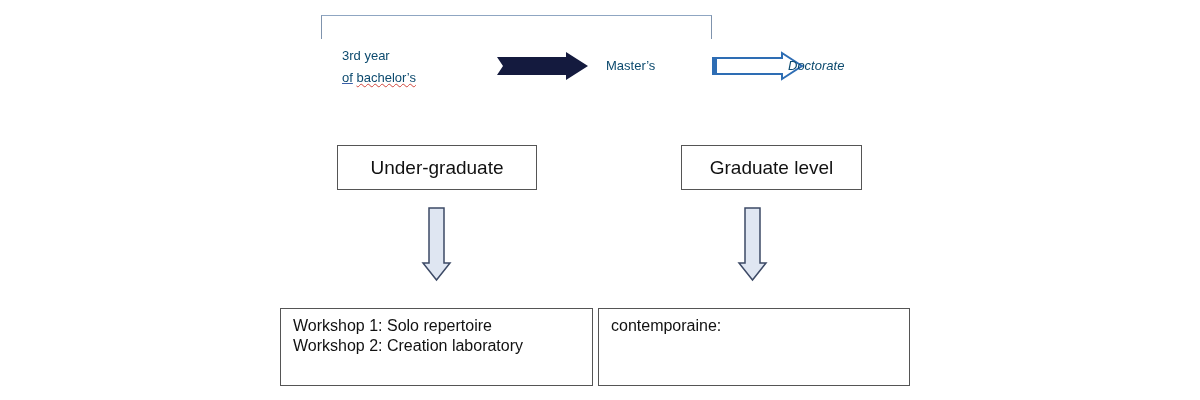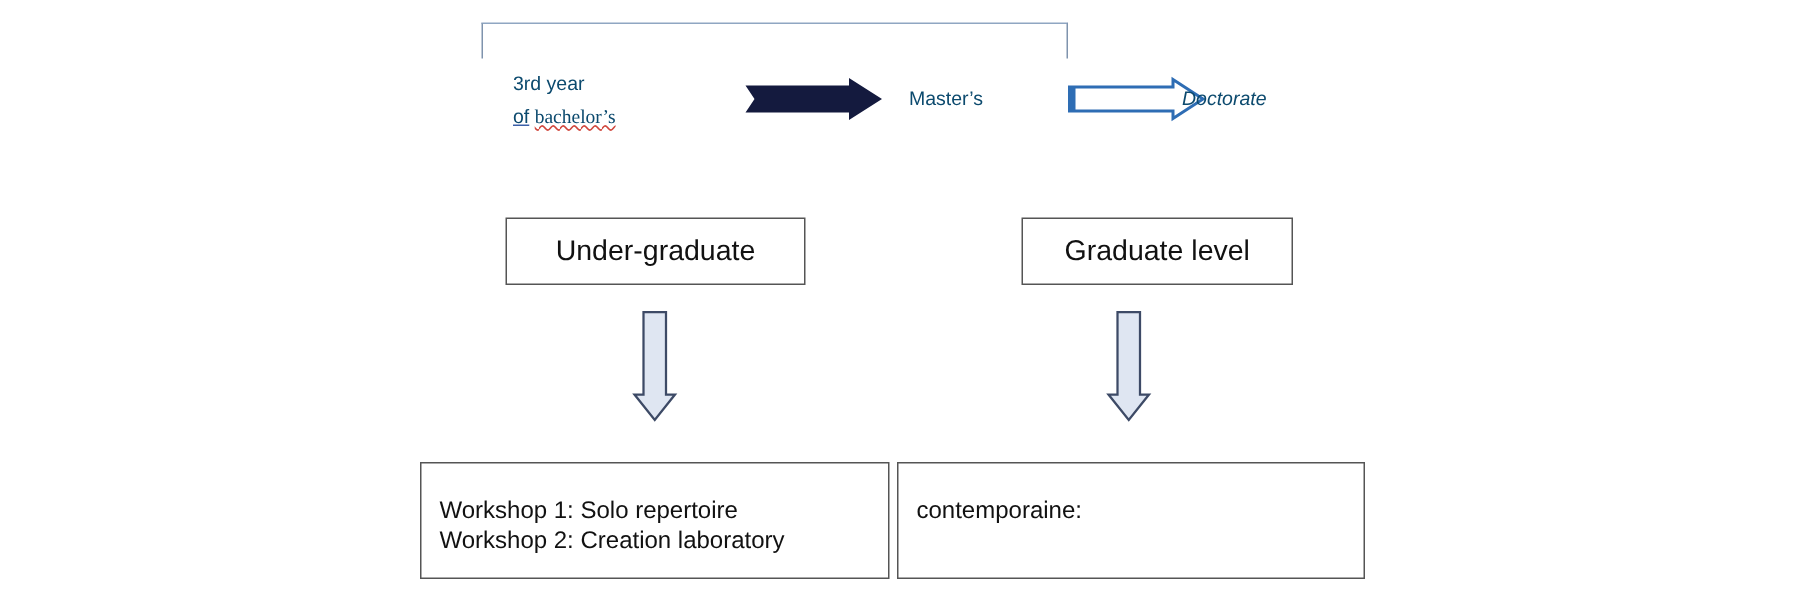--- a/index.html
+++ b/index.html
@@ -3,24 +3,24 @@
   <meta charset="utf-8">
   <style>
     html, body { margin: 0; padding: 0; background: #ffffff; }
     body { width: 1200px; height: 400px; position: relative; overflow: hidden;
            font-family: "Liberation Sans", sans-serif; color: #111; }
     .abs { position: absolute; }
     .bracket { left: 321px; top: 15px; width: 389px; height: 23px;
                border-top: 1.5px solid #8fa6c2; border-left: 1.5px solid #7f93ad; border-right: 1.5px solid #7f93ad; }
     .t-step { font-size: 13px; line-height: 22px; color: #0c4a6e; }
     .u1 { text-decoration: underline; text-decoration-color: #3a5fa8; }
-    .u2 { text-decoration: underline wavy #d0463c; text-decoration-thickness: 1px; font-family: Liberation Serif, serif; }
+    .u2 { text-decoration: underline wavy #d0463c; text-decoration-thickness: 1px; }
     .box { border: 1px solid #555; background: #fff; box-sizing: border-box; }
     .level-box { font-size: 19px; display: flex; align-items: center; justify-content: center; }
-    .content-box { font-size: 16px; line-height: 20px; padding: 22px 12px; }
+    .content-box { font-size: 16px; line-height: 20px; padding: 7px 12px; }
     svg { position: absolute; overflow: visible; }
   </style>
 </head>
 <body>
 
 <div class="abs bracket"></div>
 
 <div class="abs t-step" style="left:342px; top:45px;">
   <div>3rd year</div>
   <div><span class="u1">of</span> <span class="u2">bachelor’s</span></div>

